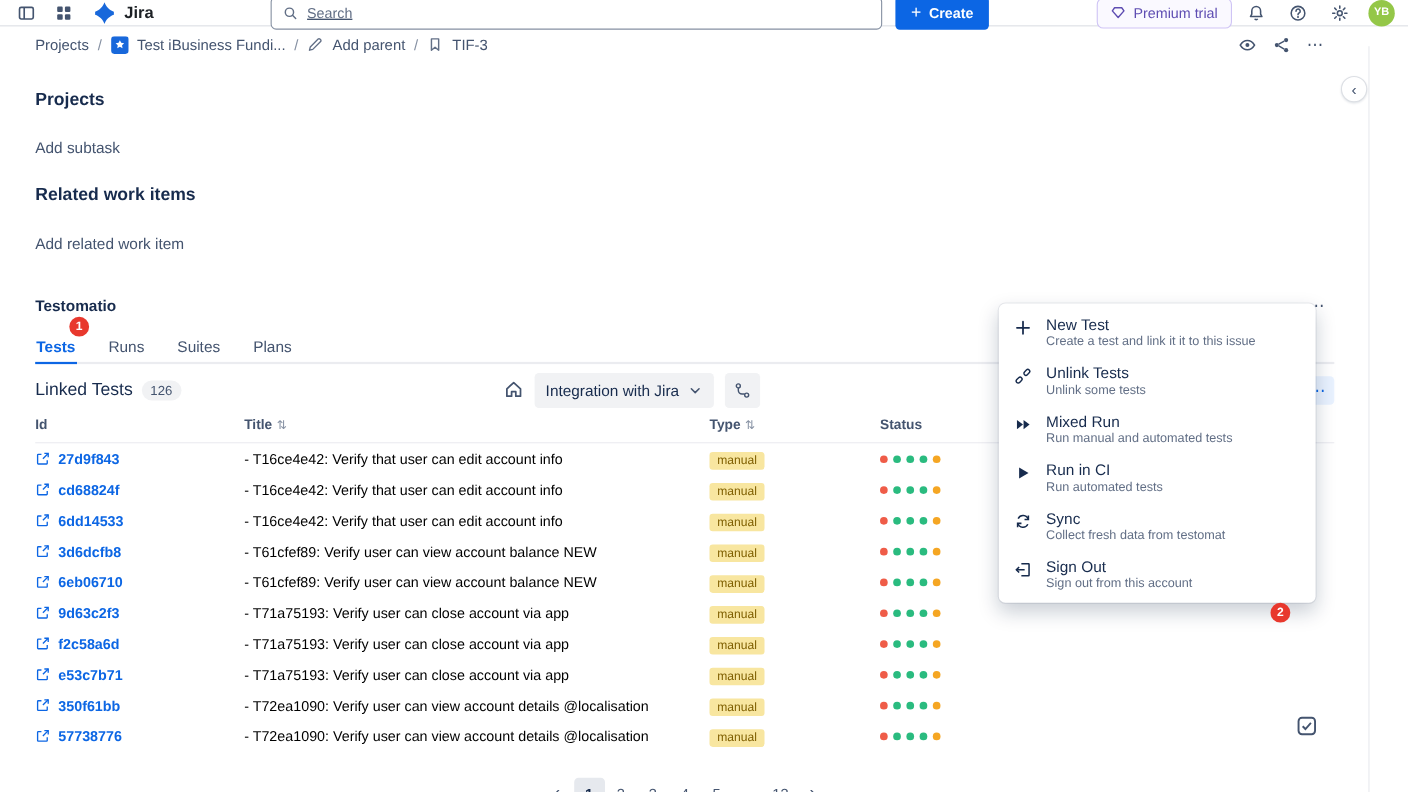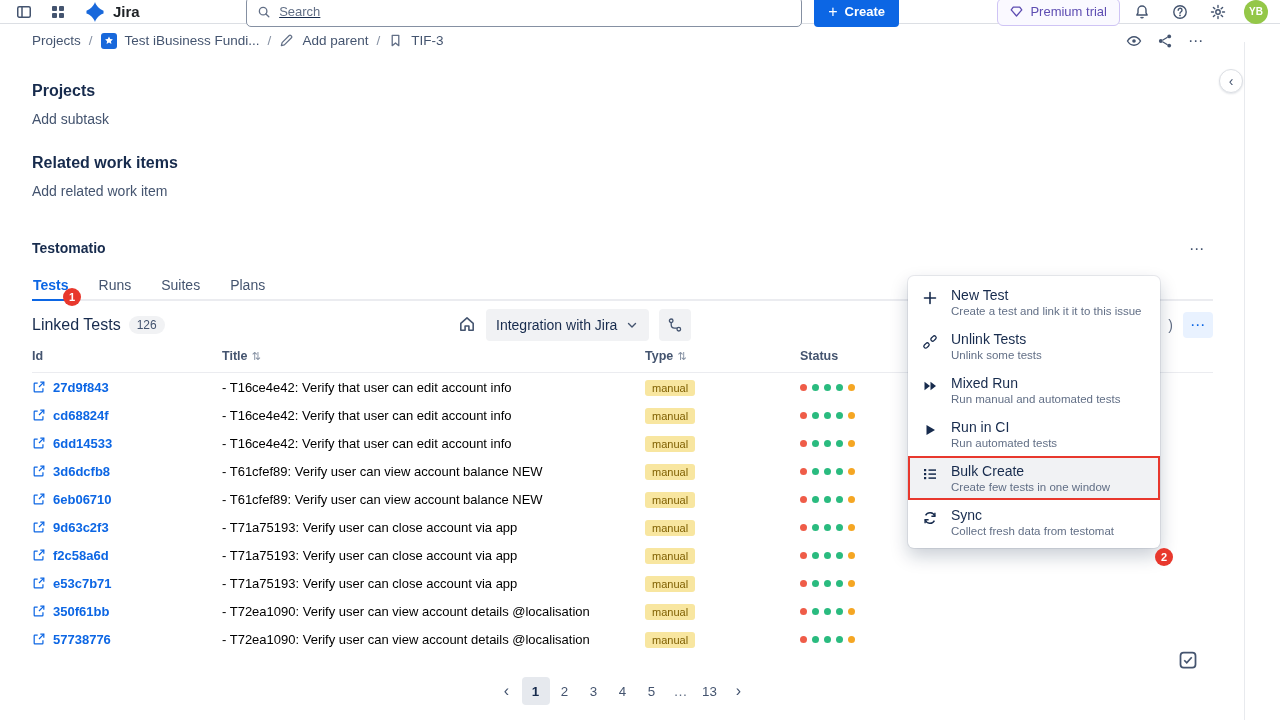--- a/index.html
+++ b/index.html
@@ -37,21 +37,21 @@
   .proj-ico.svgi { width:16px; height:16px; }
   .sep { color:#8590a2; }
   .crumb-actions { display:flex; align-items:center; gap:3px; }
   .crumb-actions .icon-btn { width:28px; height:28px; }
   .more-glyph { font-size:15px; letter-spacing:1px; color:#44546f; line-height:1; }
 
   
   .content { padding:0 67px 0 32px; position:relative; }
   .h-section { font-size:16px; font-weight:bold; color:#172b4d; }
   .sec-subtasks { margin-top:25px; }
-  .sub-action { display:block; margin-top:11px; font-size:14px; color:#44546f; text-align:left; }
+  .sub-action { display:block; margin-top:26px; font-size:14px; color:#44546f; text-align:left; }
   .sec-related { margin-top:27px; }
   .testo-head { margin-top:33px; display:flex; align-items:center; justify-content:space-between; }
   .testo-title { font-size:14px; font-weight:bold; color:#172b4d; }
 
   .tabs { margin-top:9px; display:flex; gap:28px; border-bottom:2px solid #ebecf0; }
   .tab { font-size:14px; color:#44546f; padding:4px 1px 6px; margin-bottom:-2px; border-bottom:2px solid transparent; }
   .tab.active { color:#0c66e4; border-bottom-color:#0c66e4; font-weight:bold; }
 
   .lt-row { margin-top:8px; position:relative; display:flex; align-items:center; height:32px; }
   .lt-title { font-size:16px; font-weight:normal; color:#172b4d; }
@@ -80,21 +80,21 @@
   .status-cell { display:flex; align-items:center; gap:5px; }
   .dot { width:7px; height:7px; border-radius:50%; display:inline-block; }
 
   .pagination { margin-top:24px; display:flex; align-items:center; justify-content:center; gap:1px; font-size:14px; color:#44546f; }
   .page-btn { min-width:28px; height:28px; border-radius:4px; display:flex; align-items:center; justify-content:center; }
   .page-btn.active { background:#e6e9ee; color:#172b4d; font-weight:bold; }
   .page-btn.nav { font-size:16px; }
   .page-btn.ell { color:#626f86; }
 
   
-  .menu { position:absolute; left:908px; top:276px; width:252px; background:#fff; border-radius:6px; padding:4px 0;
+  .menu { position:absolute; left:908px; top:276px; width:288px; background:#fff; border-radius:6px; padding:4px 0;
           box-shadow:0 0 0 1px rgba(9,30,66,0.08), 0 8px 18px rgba(9,30,66,0.22); z-index:10; }
   .menu-item { display:flex; align-items:flex-start; gap:13px; padding:7px 14px; }
   .mi-icon { width:16px; height:16px; margin-top:3px; color:#172b4d; }
   .mi-text { display:flex; flex-direction:column; gap:2px; }
   .mi-title { font-size:14px; color:#172b4d; }
   .mi-sub { font-size:11.5px; color:#626f86; }
   .menu-item.highlighted { background:#f1f2f4; box-shadow:inset 0 0 0 2px #e8382d; }
 
   
   .step-badge { position:absolute; width:18px; height:18px; border-radius:50%; background:#e8382d; color:#fff;
@@ -589,48 +589,45 @@
         <span class="svgi mi-icon">
           <svg viewBox="0 0 16 16" xmlns="http://www.w3.org/2000/svg">
             <path d="M4.5 3v10L13 8z" fill="currentColor"></path>
           </svg>
         </span>
         <div class="mi-text">
           <div class="mi-title">Run in CI</div>
           <div class="mi-sub">Run automated tests</div>
         </div>
       </div>
-      <div class="menu-item highlighted">
-        <span class="svgi mi-icon">
-          <svg viewBox="0 0 16 16" xmlns="http://www.w3.org/2000/svg">
-            <rect x="2" y="3" width="2.2" height="2.2" fill="currentColor"></rect>
-            <rect x="2" y="7" width="2.2" height="2.2" fill="currentColor"></rect>
-            <rect x="2" y="11" width="2.2" height="2.2" fill="currentColor"></rect>
-            <line x1="6.5" y1="4.1" x2="14" y2="4.1" stroke="currentColor" stroke-width="1.5"></line>
-            <line x1="6.5" y1="8.1" x2="14" y2="8.1" stroke="currentColor" stroke-width="1.5"></line>
-            <line x1="6.5" y1="12.1" x2="14" y2="12.1" stroke="currentColor" stroke-width="1.5"></line>
-          </svg>
-        </span>
-        <div class="mi-text">
-          <div class="mi-title">Bulk Create</div>
-          <div class="mi-sub">Create few tests in one window</div>
-        </div>
-      </div>
       <div class="menu-item">
         <span class="svgi mi-icon">
           <svg viewBox="0 0 16 16" xmlns="http://www.w3.org/2000/svg">
             <path d="M12.8 6.2A5 5 0 0 0 3.6 5.4" fill="none" stroke="currentColor" stroke-width="1.4"></path>
             <path d="M3.2 9.8a5 5 0 0 0 9.2.8" fill="none" stroke="currentColor" stroke-width="1.4"></path>
             <path d="M12.9 2.7v3.5h-3.5" fill="none" stroke="currentColor" stroke-width="1.4"></path>
             <path d="M3.1 13.3V9.8h3.5" fill="none" stroke="currentColor" stroke-width="1.4"></path>
           </svg>
         </span>
         <div class="mi-text">
           <div class="mi-title">Sync</div>
           <div class="mi-sub">Collect fresh data from testomat</div>
+        </div>
+      </div>
+      <div class="menu-item">
+        <span class="svgi mi-icon">
+          <svg viewBox="0 0 16 16" xmlns="http://www.w3.org/2000/svg">
+            <path d="M6.5 2.5H13a.5.5 0 0 1 .5.5v10a.5.5 0 0 1-.5.5H6.5" fill="none" stroke="currentColor" stroke-width="1.4"></path>
+            <path d="M9.5 8H2" stroke="currentColor" stroke-width="1.4"></path>
+            <path d="M4.5 5.5L2 8l2.5 2.5" fill="none" stroke="currentColor" stroke-width="1.4"></path>
+          </svg>
+        </span>
+        <div class="mi-text">
+          <div class="mi-title">Sign Out</div>
+          <div class="mi-sub">Sign out from this account</div>
         </div>
       </div>
     </div>
 
   <div class="step-badge step-1">1</div>
   <div class="step-badge step-2">2</div>
 
   <div class="rail-line"></div>
   <button class="rail-toggle">
       <span>‹</span>

